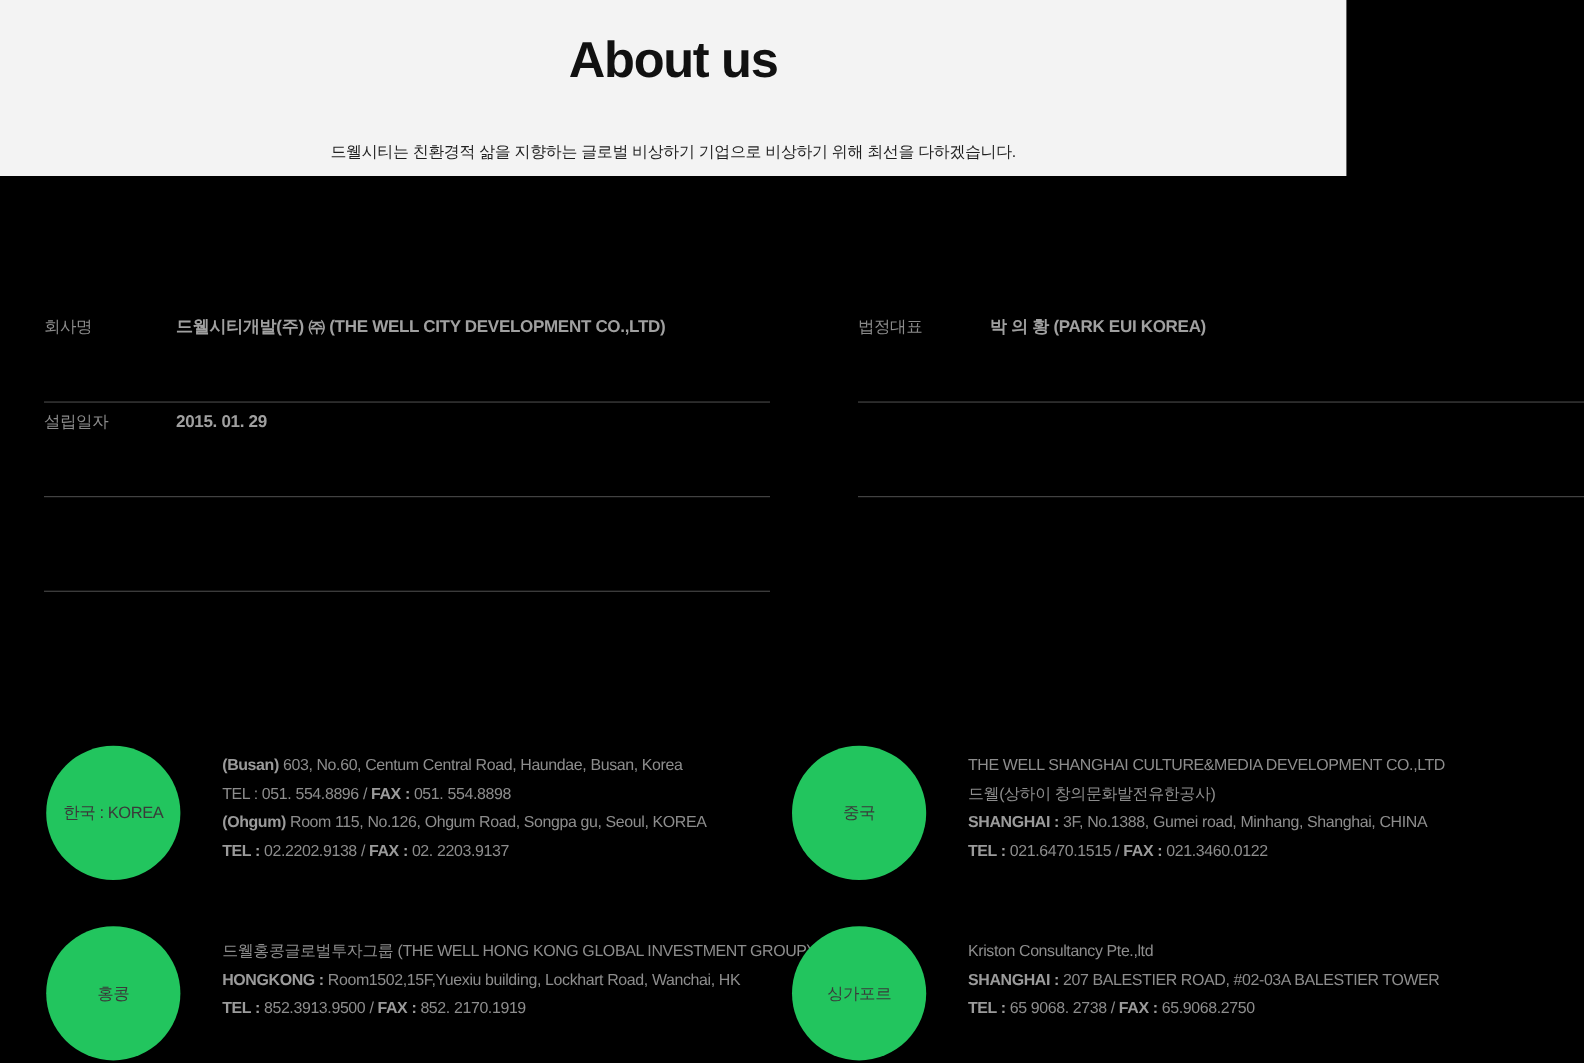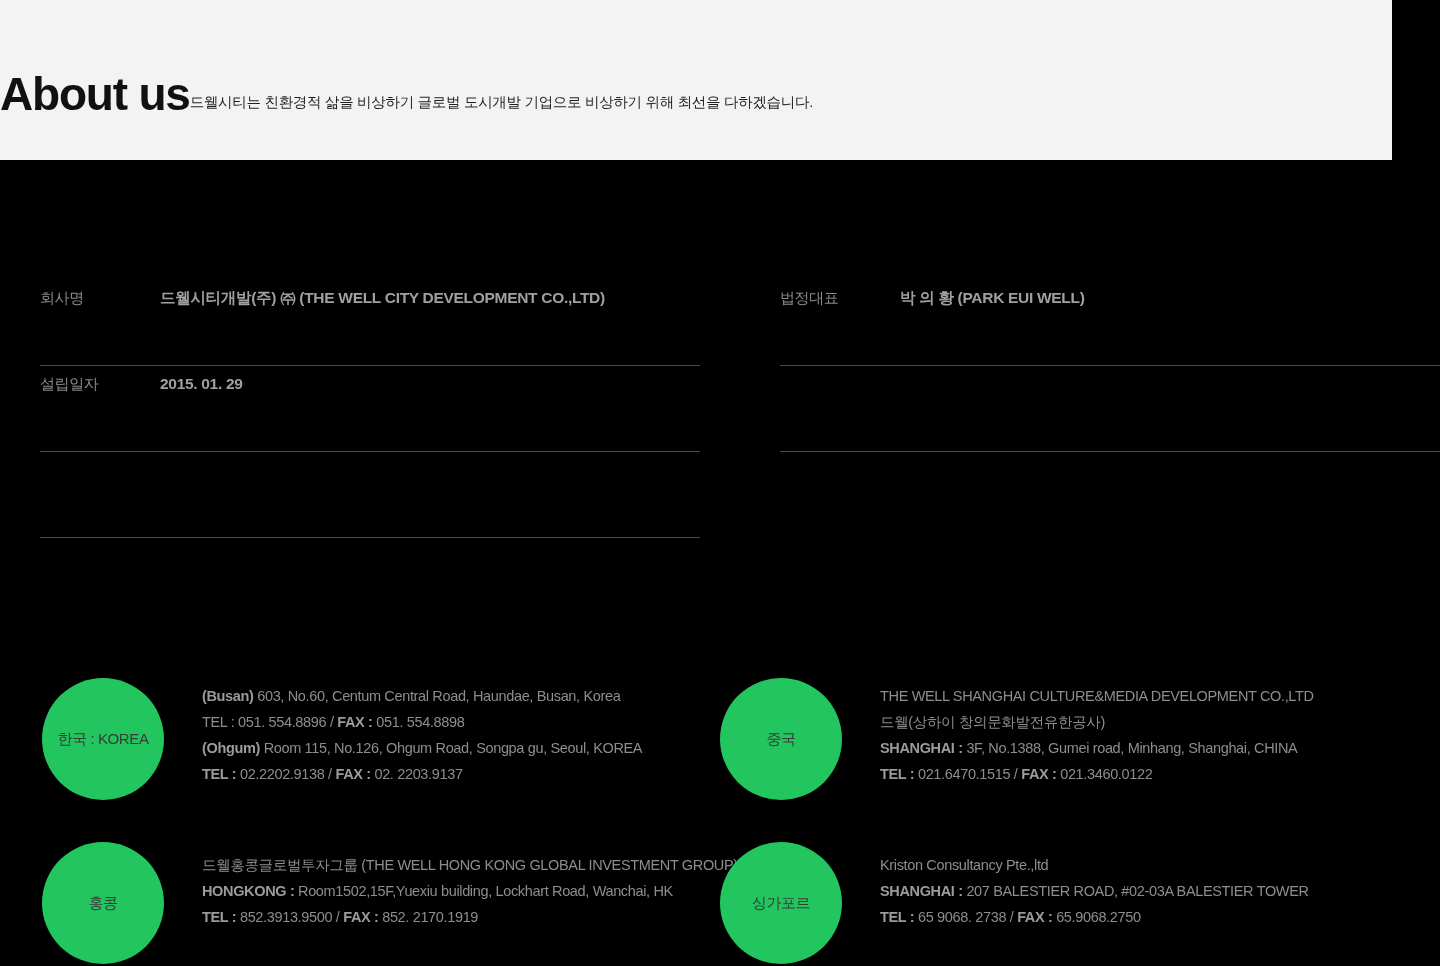--- a/index.html
+++ b/index.html
@@ -5,28 +5,29 @@
   * { margin:0; padding:0; box-sizing:border-box; }
   html, body {
     width:1440px; height:966px;
     background:#000;
     font-family:"Liberation Sans", sans-serif;
     overflow:hidden;
   }
 
   
   .header-band {
-    width:1392px;
+    width:1224px;
     height:160px;
     background:#f3f3f3;
     display:flex;
-    flex-direction:row;
+    flex-direction:column;
     align-items:center;
     justify-content:flex-start;
     padding-top:28px;
+    gap:32px;
   }
   .page-title {
     font-size:46px;
     font-weight:bold;
     color:#111;
     letter-spacing:-1.2px;
     line-height:1.15;
   }
   .page-subtitle {
     margin-top:16px;
@@ -143,21 +144,21 @@
   .cell-hongkong  .contact-lines { padding-top:10px; }
   .cell-singapore .contact-lines { padding-top:10px; }
 
   .contact-row-2 .badge { margin-top:0; }
 </style>
 </head>
 <body>
 
 <div class="header-band">
   <div class="page-title">About us</div>
-  <div class="page-subtitle">드웰시티는 친환경적 삶을 비상하기 글로벌 도시개발 기업으로 비상하기 위해 최선을 다하겠습니다.</div>
+  <div class="page-subtitle">드웰시티는 친환경적 삶을 지향하는 글로벌 비상하기 기업으로 비상하기 위해 최선을 다하겠습니다.</div>
 </div>
 
 <div class="dark-body">
 
   <div class="info-table">
 
     <div class="info-col info-col-left">
 
       <div class="info-row">
         <div class="info-row-inner">
@@ -179,21 +180,21 @@
         <div class="info-divider"></div>
       </div>
 
     </div>
 
     <div class="info-col info-col-right">
 
       <div class="info-row">
         <div class="info-row-inner">
           <div class="info-label">법정대표</div>
-          <div class="info-value">박 의 황 (PARK EUI WELL)</div>
+          <div class="info-value">박 의 황 (PARK EUI KOREA)</div>
         </div>
         <div class="info-divider"></div>
       </div>
 
       <div class="info-row">
         <div class="info-divider"></div>
       </div>
 
     </div>
   </div>

